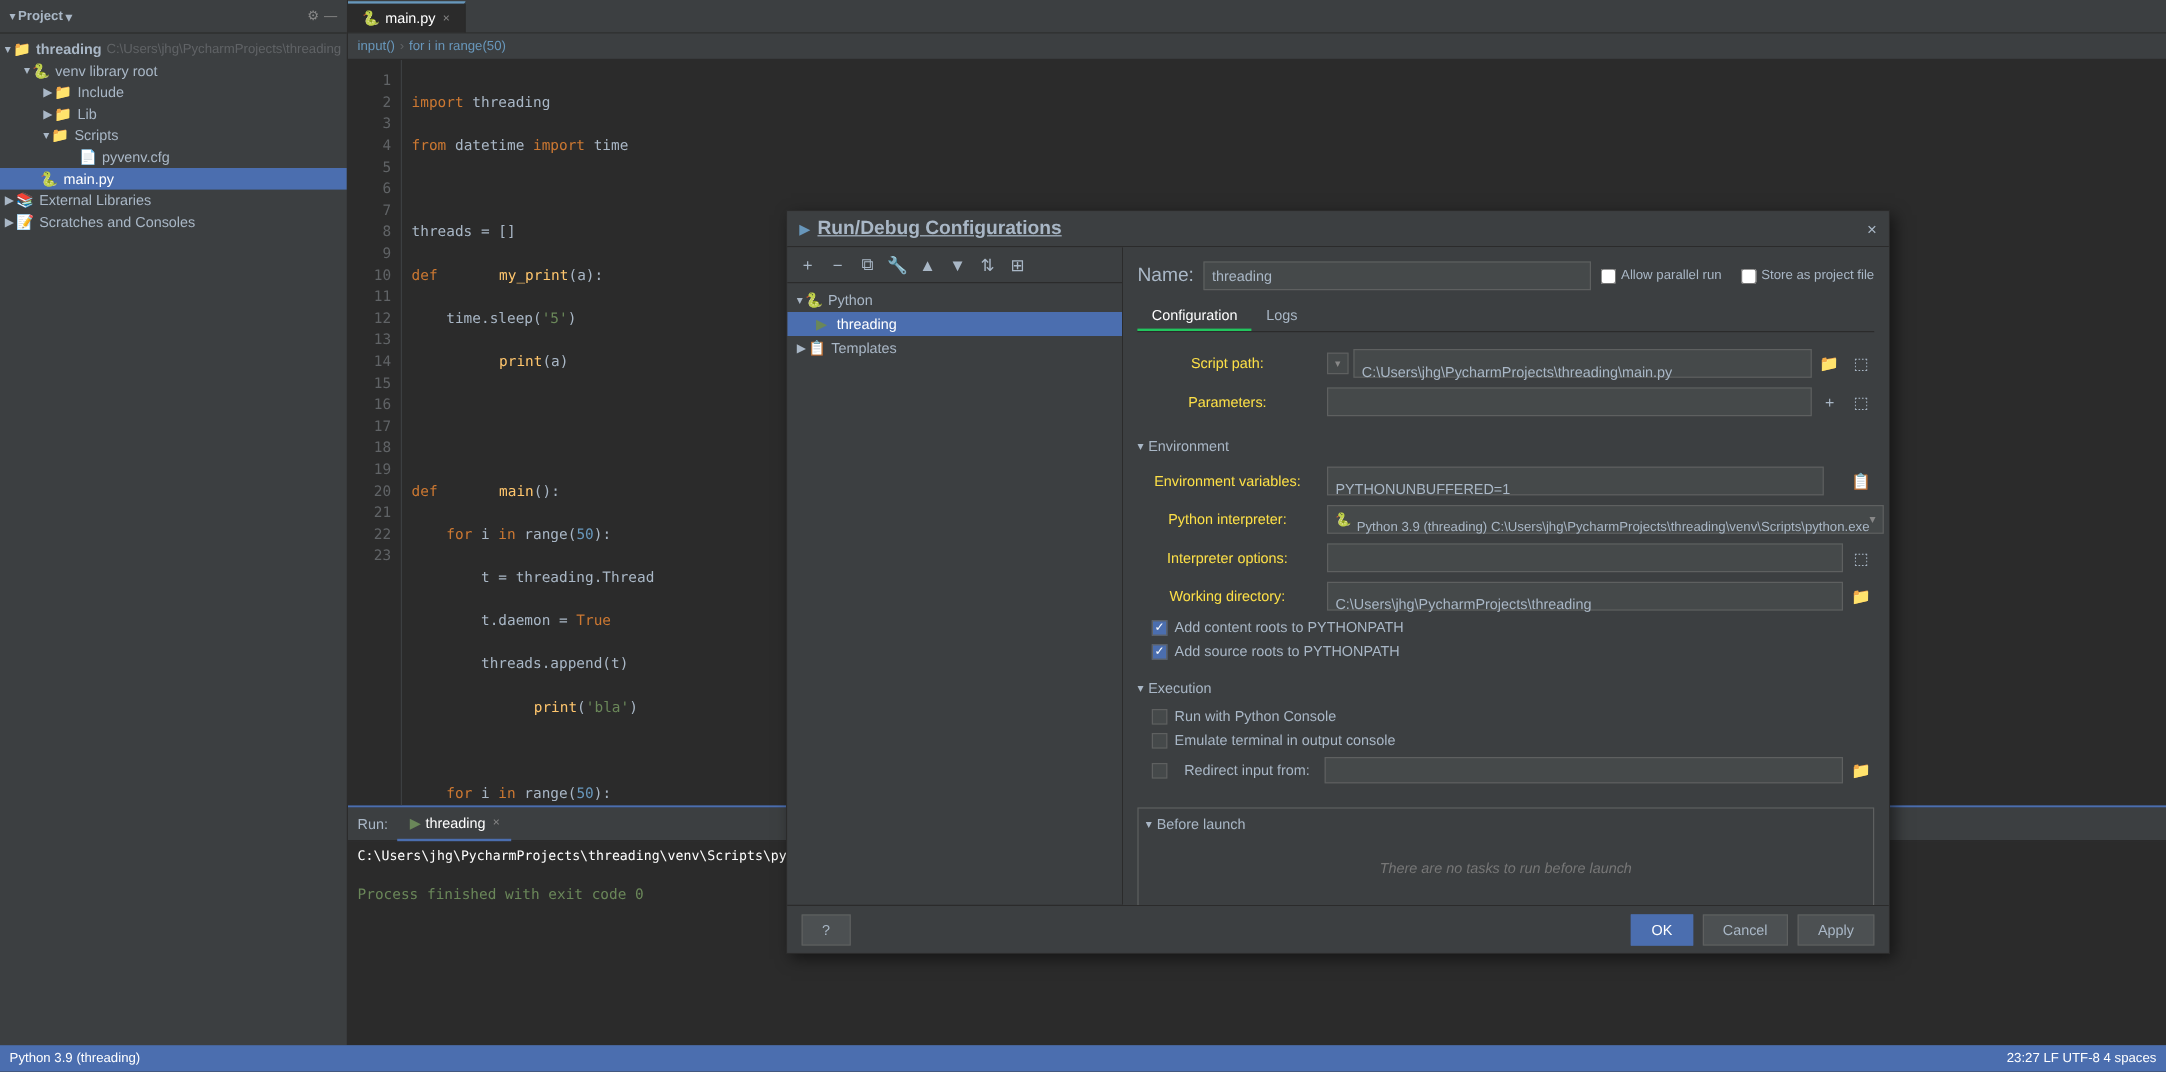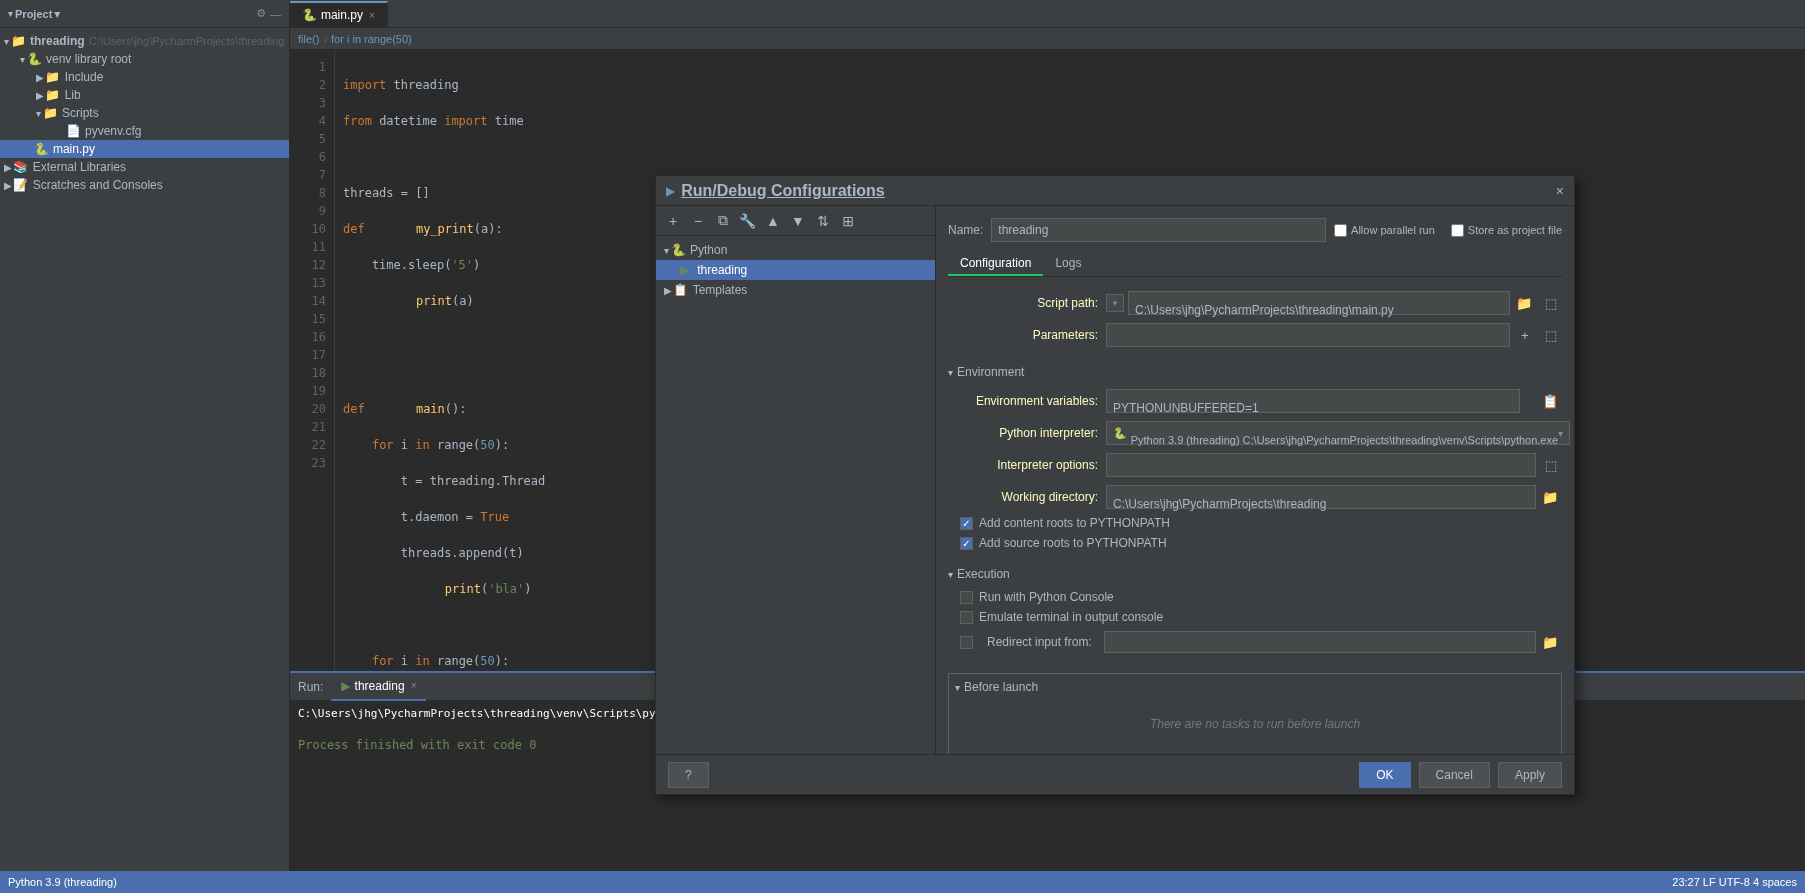--- a/index.html
+++ b/index.html
@@ -56,30 +56,30 @@
     .dialog-tool-btn { width: 22px; height: 22px; background: transparent; border: none; color: #a9b7c6; cursor: pointer; font-size: 14px; display: flex; align-items: center; justify-content: center; }
     .config-tree { flex: 1; overflow-y: auto; padding: 4px 0; }
     .config-tree-item { display: flex; align-items: center; padding: 3px 8px; cursor: pointer; font-size: 12px; }
     .config-tree-item.selected { background: #4b6eaf; color: white; }
     .config-tree-item .icon { margin-right: 4px; }
     .python-icon { color: #6897bb; }
     .config-icon { color: #e8c97a; }
 
     .dialog-right { flex: 1; display: flex; flex-direction: column; padding: 12px; overflow-y: auto; background: #3c3f41; }
     .name-row { display: flex; align-items: center; margin-bottom: 10px; gap: 8px; }
-    .name-label { font-size: 12px; color: #a9b7c6; white-space: nowrap; }
+    .name-label { font-size: 16px; color: #a9b7c6; white-space: nowrap; }
     .name-input { flex: 1; height: 24px; background: #45494a; border: 1px solid #5e6060; color: #a9b7c6; font-size: 12px; padding: 0 6px; }
     .checkbox-row { display: flex; align-items: center; gap: 16px; margin-left: auto; }
     .checkbox-label { display: flex; align-items: center; gap: 4px; font-size: 11px; color: #a9b7c6; }
     .config-tabs { display: flex; border-bottom: 1px solid #2b2b2b; margin-bottom: 10px; }
     .config-tab { padding: 4px 12px; font-size: 12px; cursor: pointer; color: #a9b7c6; }
     .config-tab.active { border-bottom: 2px solid #22c55e; color: #ffffff; }
     .form-section { margin-bottom: 8px; }
     .form-row { display: flex; align-items: center; padding: 4px 0; gap: 8px; }
-    .form-label { width: 150px; font-size: 12px; color: #fef9c3; text-align: right; flex-shrink: 0; }
+    .form-label { width: 150px; font-size: 12px; color: #fde047; text-align: center; flex-shrink: 0; }
     .form-input { flex: 1; height: 24px; background: #45494a; border: 1px solid #5e6060; color: #a9b7c6; font-size: 12px; padding: 0 6px; display: flex; align-items: center; }
     .form-input-text { font-size: 12px; color: #a9b7c6; white-space: nowrap; overflow: hidden; text-overflow: ellipsis; margin-top: 13px; }
     .form-action-btn { width: 22px; height: 22px; background: transparent; border: none; color: #a9b7c6; cursor: pointer; display: flex; align-items: center; justify-content: center; }
     .section-header { display: flex; align-items: center; padding: 6px 0; cursor: pointer; color: #a9b7c6; font-size: 12px; }
     .section-chevron { margin-right: 4px; font-size: 10px; }
     .checkbox-item { display: flex; align-items: center; gap: 6px; padding: 3px 0; margin-left: 12px; }
     .cb { width: 13px; height: 13px; border: 1px solid #5e6060; background: #4b6eaf; display: flex; align-items: center; justify-content: center; }
     .cb-empty { width: 13px; height: 13px; border: 1px solid #5e6060; background: #45494a; }
     .cb-check { color: white; font-size: 10px; }
 
@@ -190,21 +190,21 @@
 
       <div class="tab-bar">
         <div class="tab active">
           <span class="icon" style="color:#6897bb; margin-right:4px;">🐍</span>
           <span>main.py</span>
           <span class="close-btn">×</span>
         </div>
       </div>
 
       <div class="breadcrumb-bar">
-        <span class="breadcrumb-text">file()</span>
+        <span class="breadcrumb-text">input()</span>
         <span class="breadcrumb-sep">›</span>
         <span class="breadcrumb-text">for i in range(50)</span>
       </div>
 
       <div class="code-editor" style="flex:1; background:#2b2b2b;">
         <div class="line-numbers">
           <div>1</div>
             <div>2</div>
             <div>3</div>
             <div>4</div>

